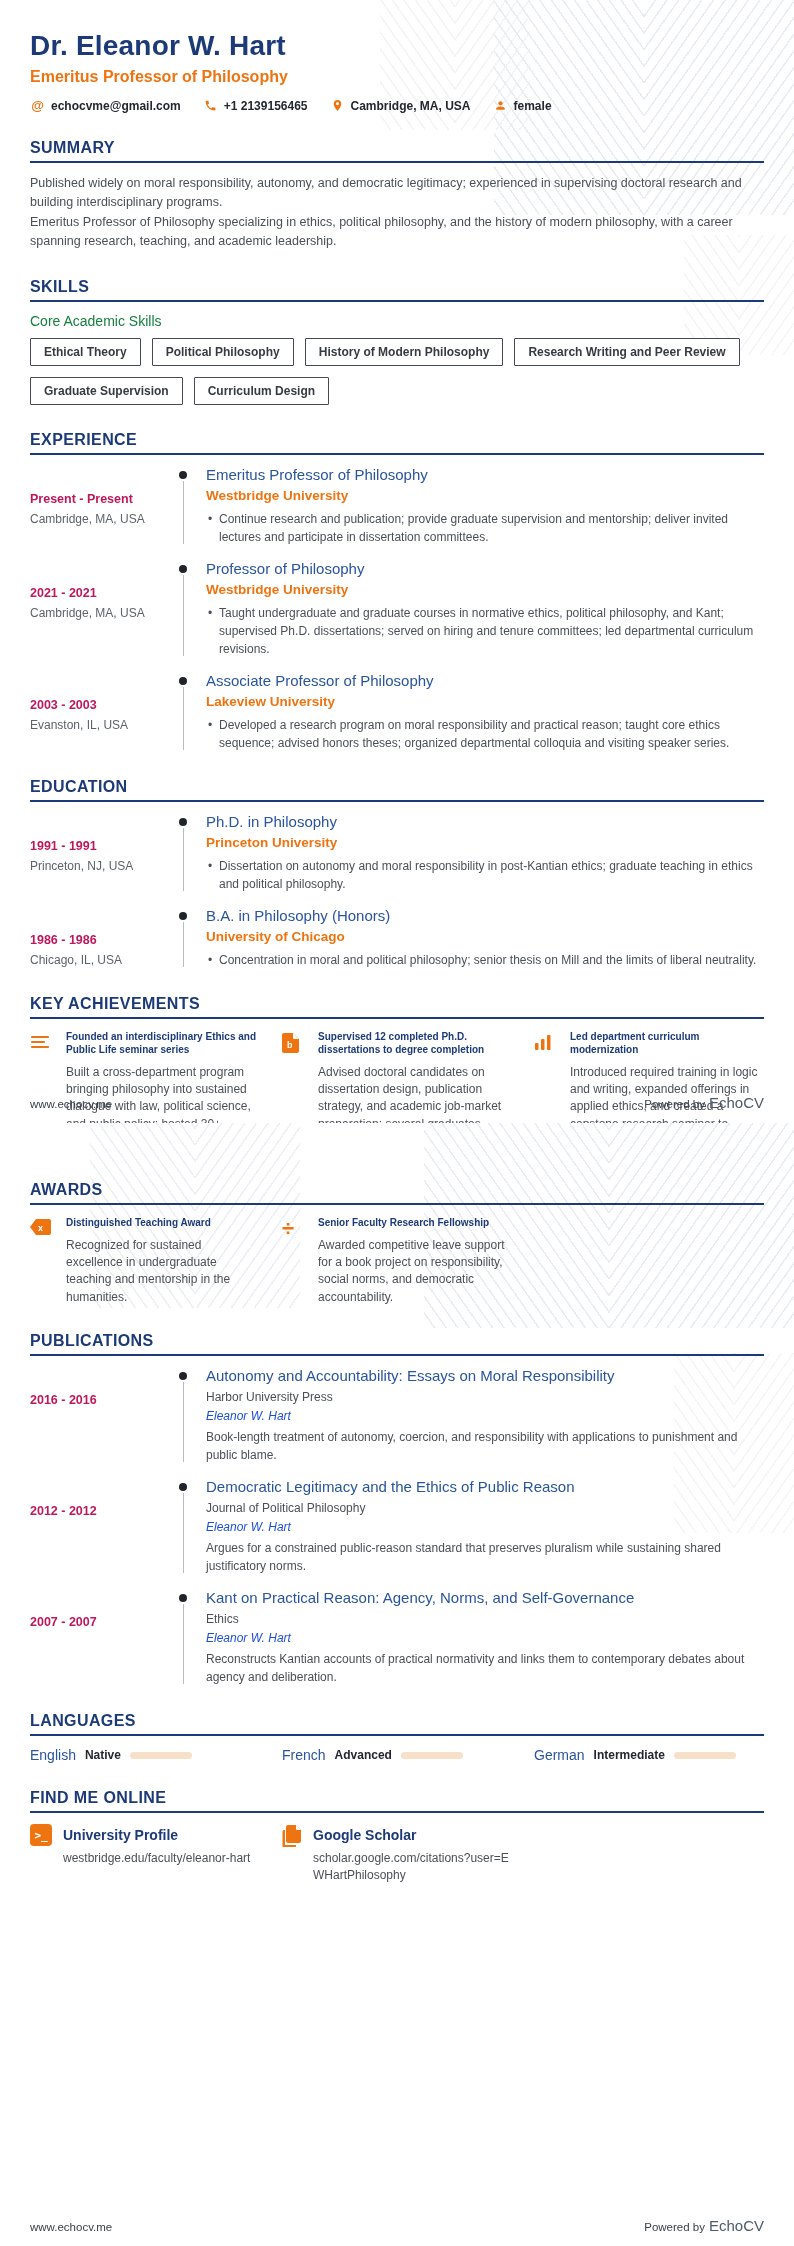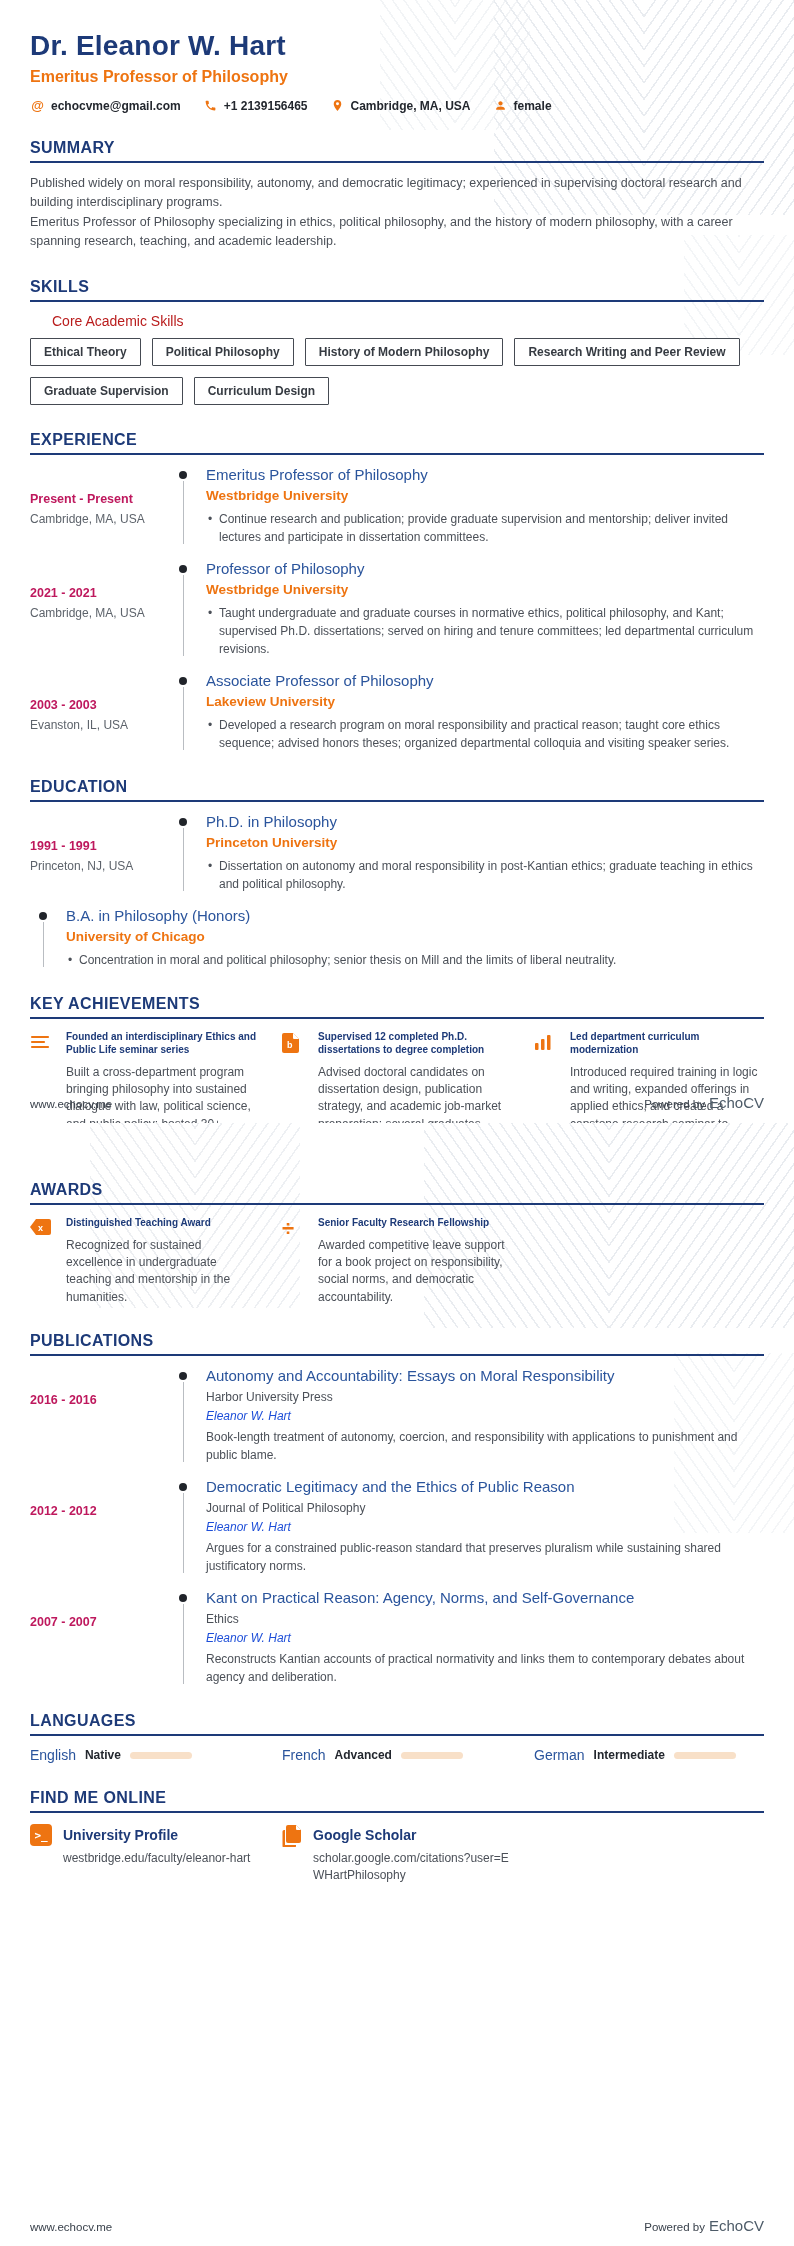--- a/index.html
+++ b/index.html
@@ -25,21 +25,21 @@
   .cicon { width:15px; height:15px; display:inline-flex; align-items:center; justify-content:center; }
   .at-glyph { color:#ee7411; font-size:13px; font-weight:700; }
 
   
   .section { margin-top:26px; }
   .section-h { font-size:16px; font-weight:800; color:#1d3a78; letter-spacing:.4px;
                padding-bottom:4px; border-bottom:2.5px solid #1d3a78; margin-bottom:11px; }
   .para { font-size:12.5px; line-height:1.55; color:#4b5058; }
 
   
-  .group-label { font-size:14px; color:#b91c1c; margin-bottom:9px;margin-left:22px; }
+  .group-label { font-size:14px; color:#15803d; margin-bottom:9px; }
   .chips { display:flex; flex-wrap:wrap; gap:11px; }
   .chip { border:1.5px solid #454a52; color:#363b42; font-size:12px; font-weight:700;
           padding:6px 13px; background:#fff; border-radius:1px; }
 
   
   .entry { display:flex; margin-bottom:14px; }
   .entry-left { width:140px; flex-shrink:0; padding-top:2px; }
   .entry-dates { font-size:12.5px; font-weight:700; color:#be185d;margin-top:24px; }
   .entry-loc { font-size:12px; color:#5d636b; margin-top:6px; }
   .tl { width:26px; flex-shrink:0; position:relative; }
@@ -228,20 +228,24 @@
             <div class="line"></div>
           </div>
         <div class="entry-body">
           <div class="entry-title">Ph.D. in Philosophy</div>
           <div class="entry-org">Princeton University</div>
           <div class="bullet">Dissertation on autonomy and moral responsibility in post-Kantian ethics; graduate teaching in ethics and political philosophy.</div>
         </div>
       </div>
 
       <div class="entry">
+        <div class="entry-left">
+          <div class="entry-dates">1986 - 1986</div>
+          <div class="entry-loc">Chicago, IL, USA</div>
+        </div>
         <div class="tl">
             <div class="dot"></div>
             <div class="line"></div>
           </div>
         <div class="entry-body">
           <div class="entry-title">B.A. in Philosophy (Honors)</div>
           <div class="entry-org">University of Chicago</div>
           <div class="bullet">Concentration in moral and political philosophy; senior thesis on Mill and the limits of liberal neutrality.</div>
         </div>
       </div>

